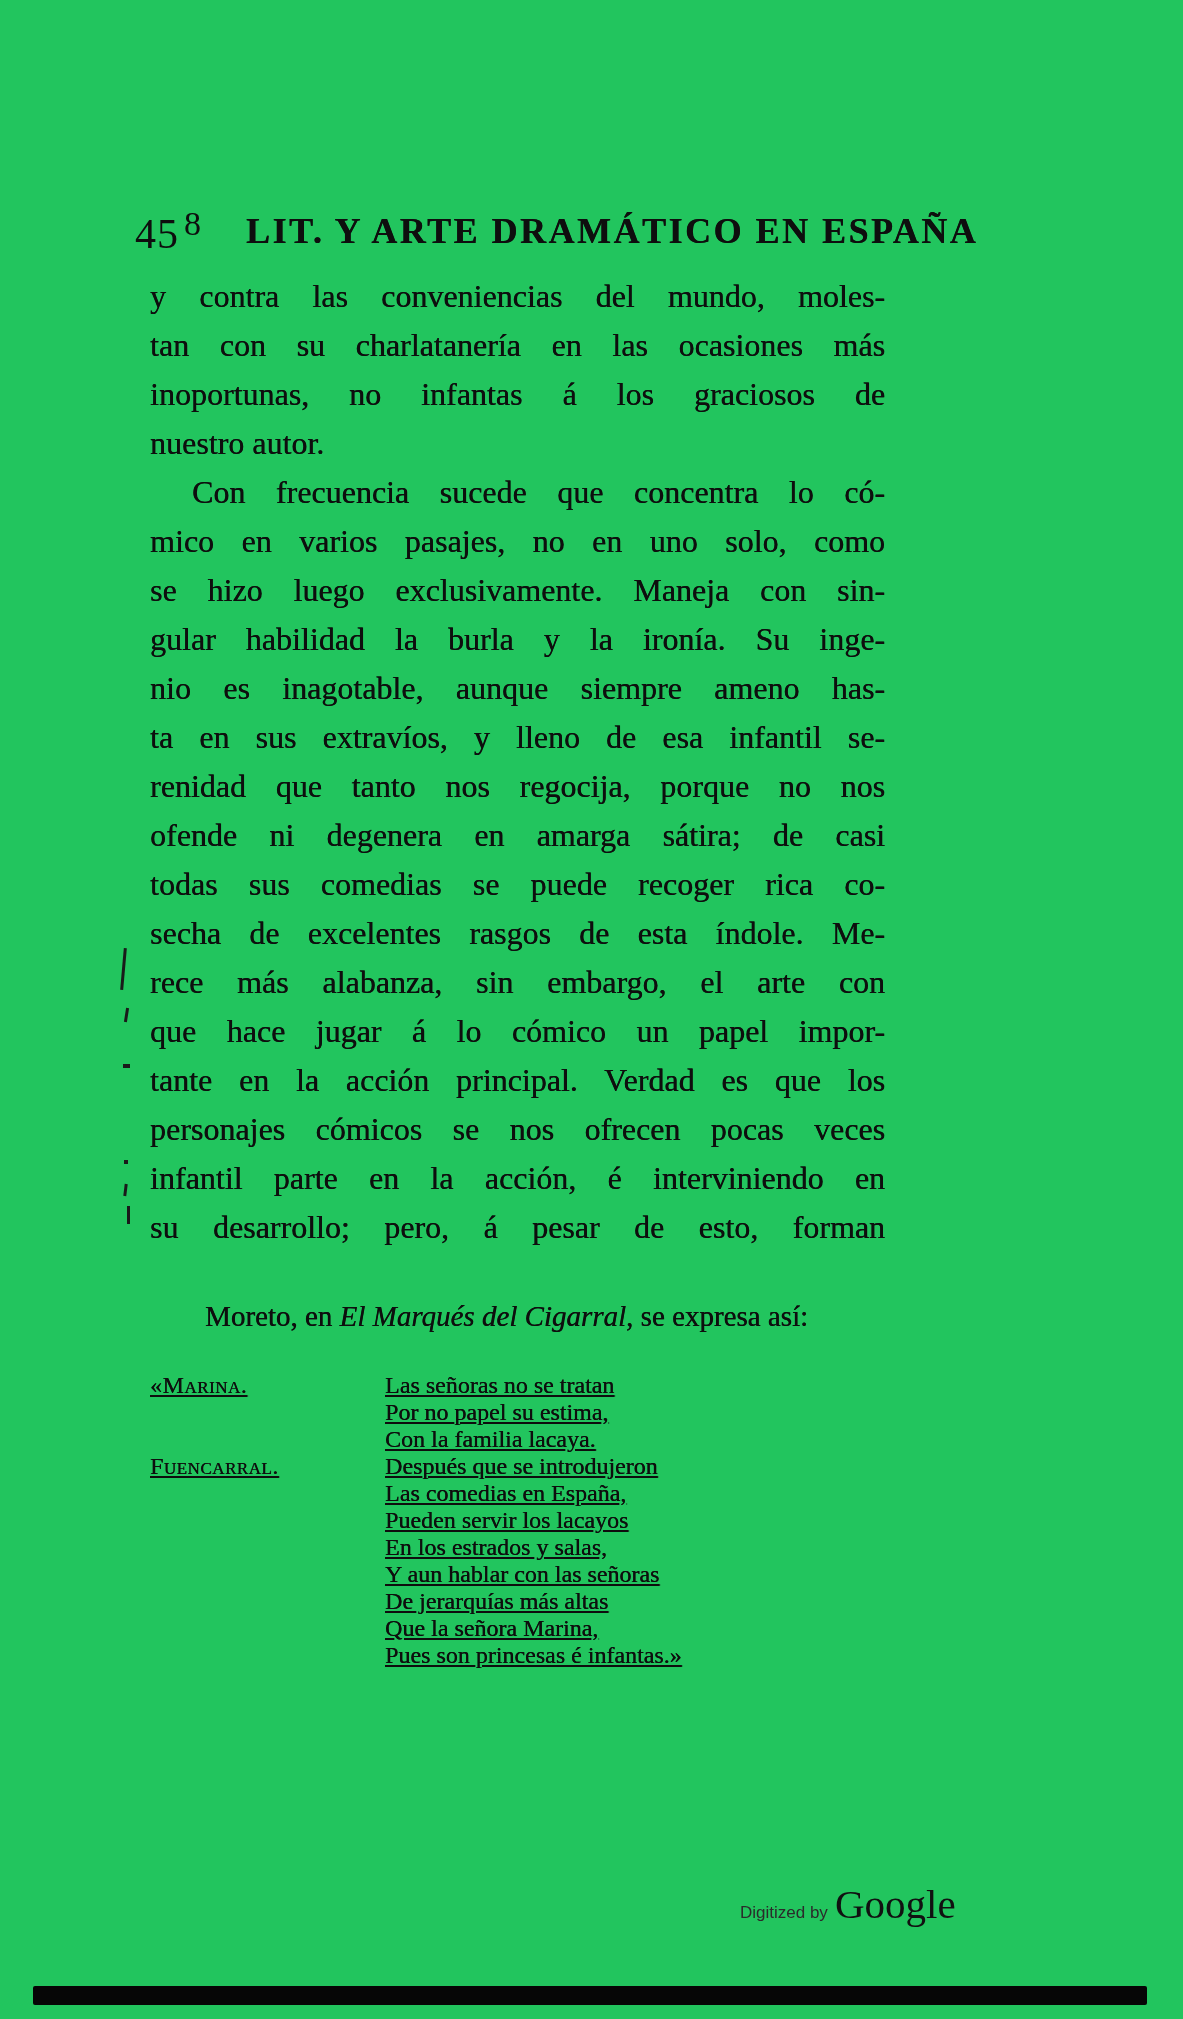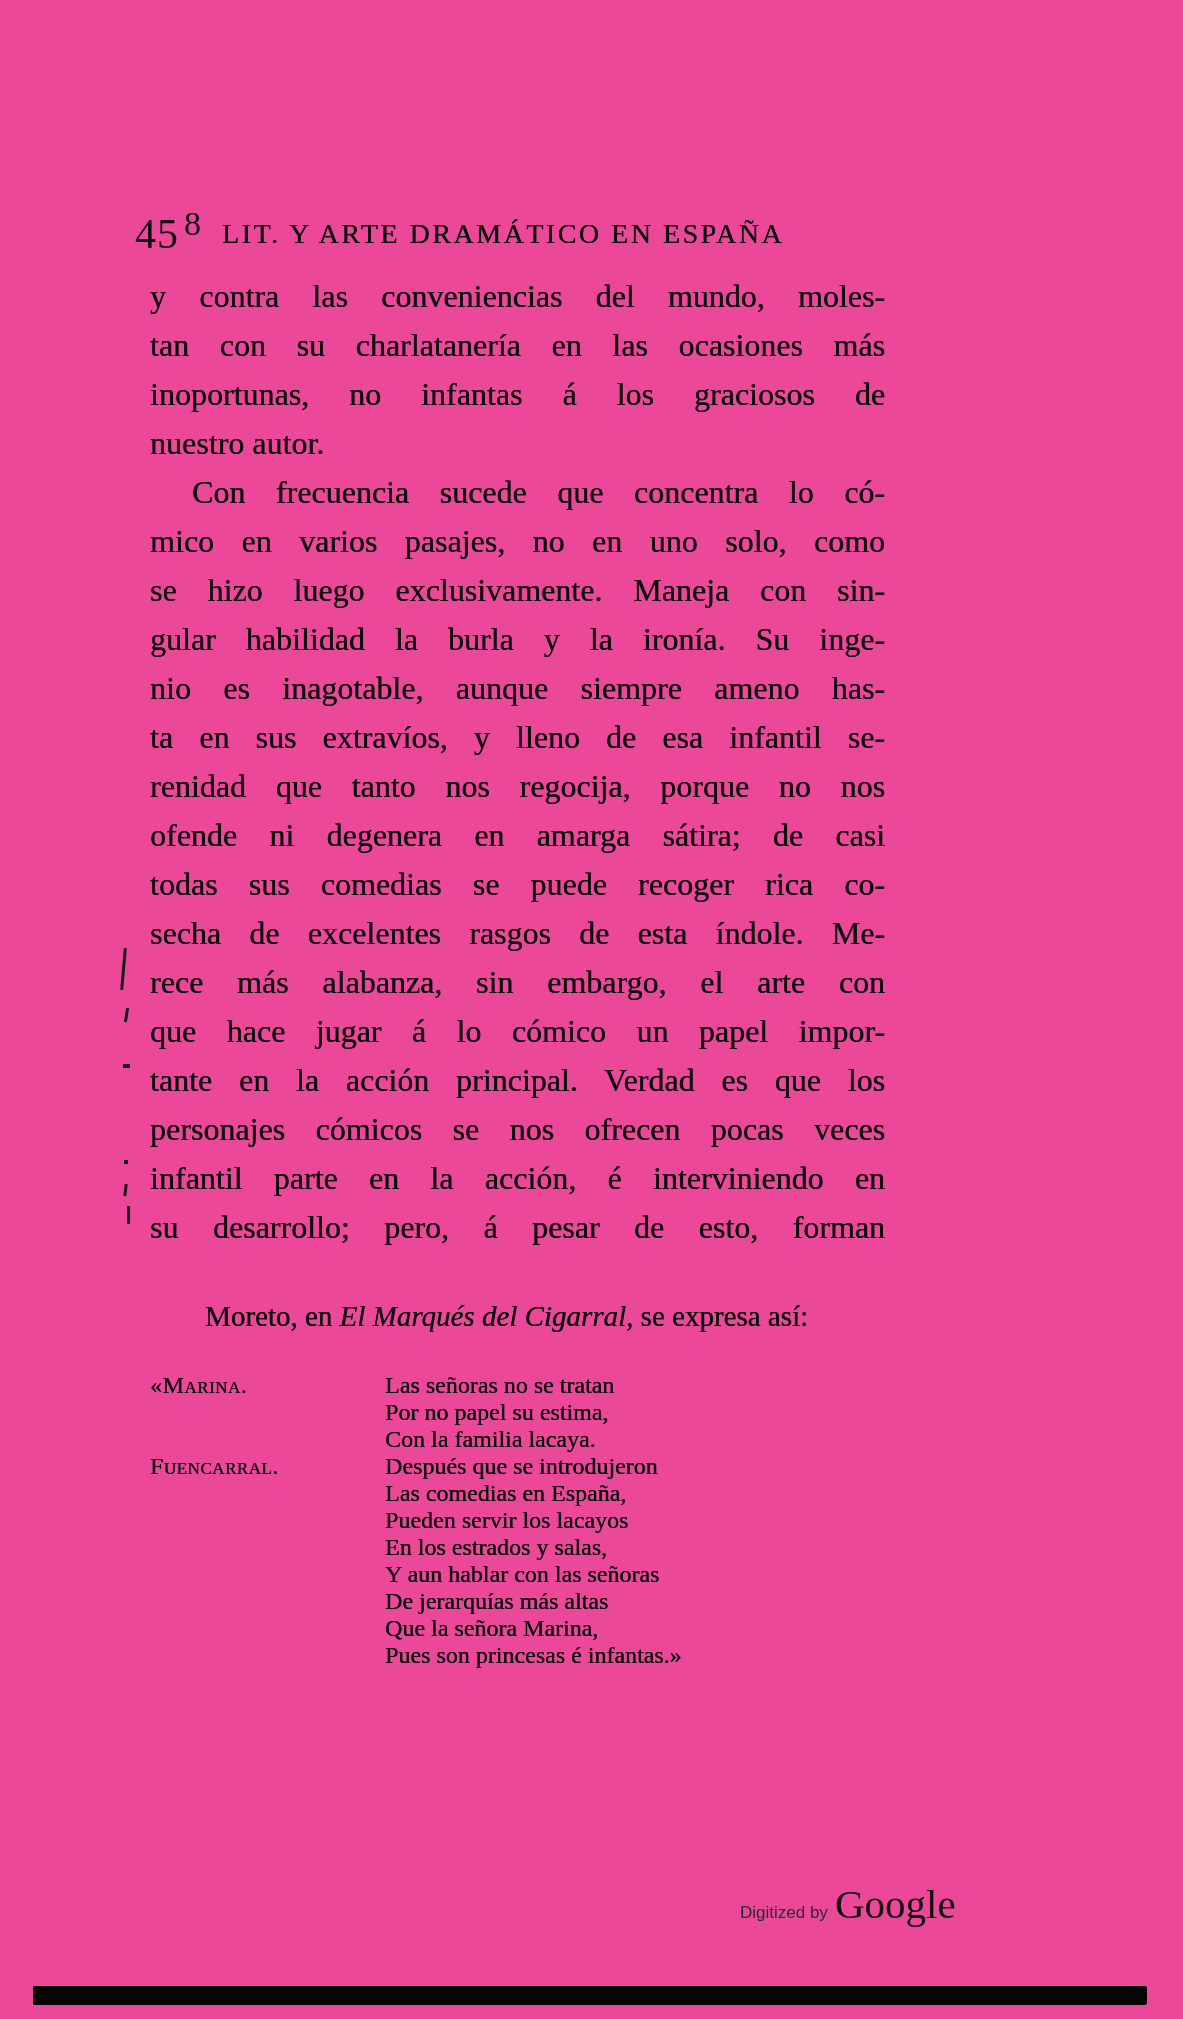--- a/index.html
+++ b/index.html
@@ -4,21 +4,21 @@
 <style>
   html, body {
     margin: 0;
     padding: 0;
     background: #ffffff;
   }
   .page {
     position: relative;
     width: 1183px;
     height: 2019px;
-    background: #ec4899;
+    background: #22c55e;
     color: #0e0e0e;
     font-family: "Liberation Serif", "DejaVu Serif", serif;
     overflow: hidden;
   }
 
   
   .page-header {
     position: absolute;
     left: 135px;
     top: 205px;
@@ -31,23 +31,23 @@
     font-size: 42px;
     position: relative;
     top: 5px;
   }
   .pn-sup {
     font-size: 34px;
     position: relative;
     top: -8px;
   }
   .running-title {
-    margin-left: 20px;
-    font-size: 28px;
-    font-weight: normal;
+    margin-left: 44px;
+    font-size: 36px;
+    font-weight: bold;
     letter-spacing: 2.5px;
     text-shadow: 0.3px 0 0 currentColor;
   }
 
   
   .body-text {
     position: absolute;
     left: 150px;
     top: 272px;
     width: 735px;
@@ -86,20 +86,21 @@
     top: 1372px;
     width: 700px;
   }
   .verse-row {
     display: flex;
     height: 27px;
     line-height: 27px;
     font-size: 24px;
     text-shadow: 0.35px 0 0 currentColor;
     white-space: nowrap;
+    text-decoration: underline;
   }
   .verse-speaker {
     width: 235px;
     flex: 0 0 235px;
     font-variant: small-caps;
     letter-spacing: 0.5px;
   }
   .verse-text { flex: 1; }
 
   

